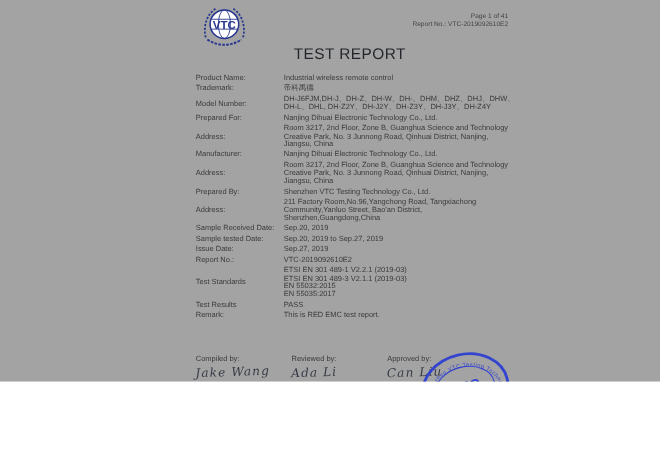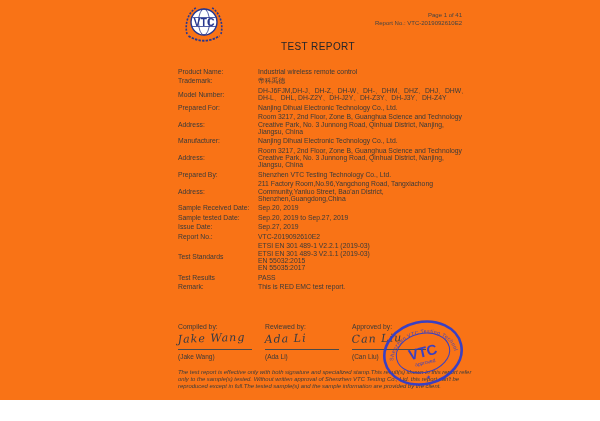--- a/index.html
+++ b/index.html
@@ -1,29 +1,29 @@
 <!DOCTYPE html>
 <html><head>
 <meta charset="utf-8">
 <style>
   * { margin:0; padding:0; box-sizing:border-box; }
   html,body { background:#fff; }
   .page {
-    position:relative; width:600px; height:400px; background:#f97316;
+    position:relative; width:600px; height:347px; background:#a3a3a3;
     font-family:"Liberation Sans", sans-serif; color:#333; overflow:hidden;
   }
   
   .logo { position:absolute; left:180px; top:3px; width:48px; height:44px; }
   .pageinfo {
     position:absolute; top:12px; left:260px; width:202px; text-align:right;
     font-size:6px; line-height:7.5px; color:#444;
   }
   .title {
     position:absolute; top:41px; left:172px; width:292px; text-align:center;
-    font-size:10px; letter-spacing:0.4px; color:#23262b; font-weight:500;
+    font-size:14px; letter-spacing:0.4px; color:#23262b; font-weight:500;
   }
   
   .fields { position:absolute; top:68px; left:178px; width:292px; }
   .row { display:flex; align-items:center; margin-bottom:2.2px; }
   .flabel { flex:none; width:80px; font-size:6.8px; line-height:7.3px; color:#3a3a3a; }
   .fvalue { width:212px; font-size:6.8px; line-height:7.3px; color:#3a3a3a; white-space:pre-line; }
   
   .sigs { position:absolute; top:323px; left:178px; width:292px; display:flex; }
   .sigcol { width:87px; flex:none; }
   .sig-label { font-size:6.8px; color:#3a3a3a; margin-bottom:3px; }

